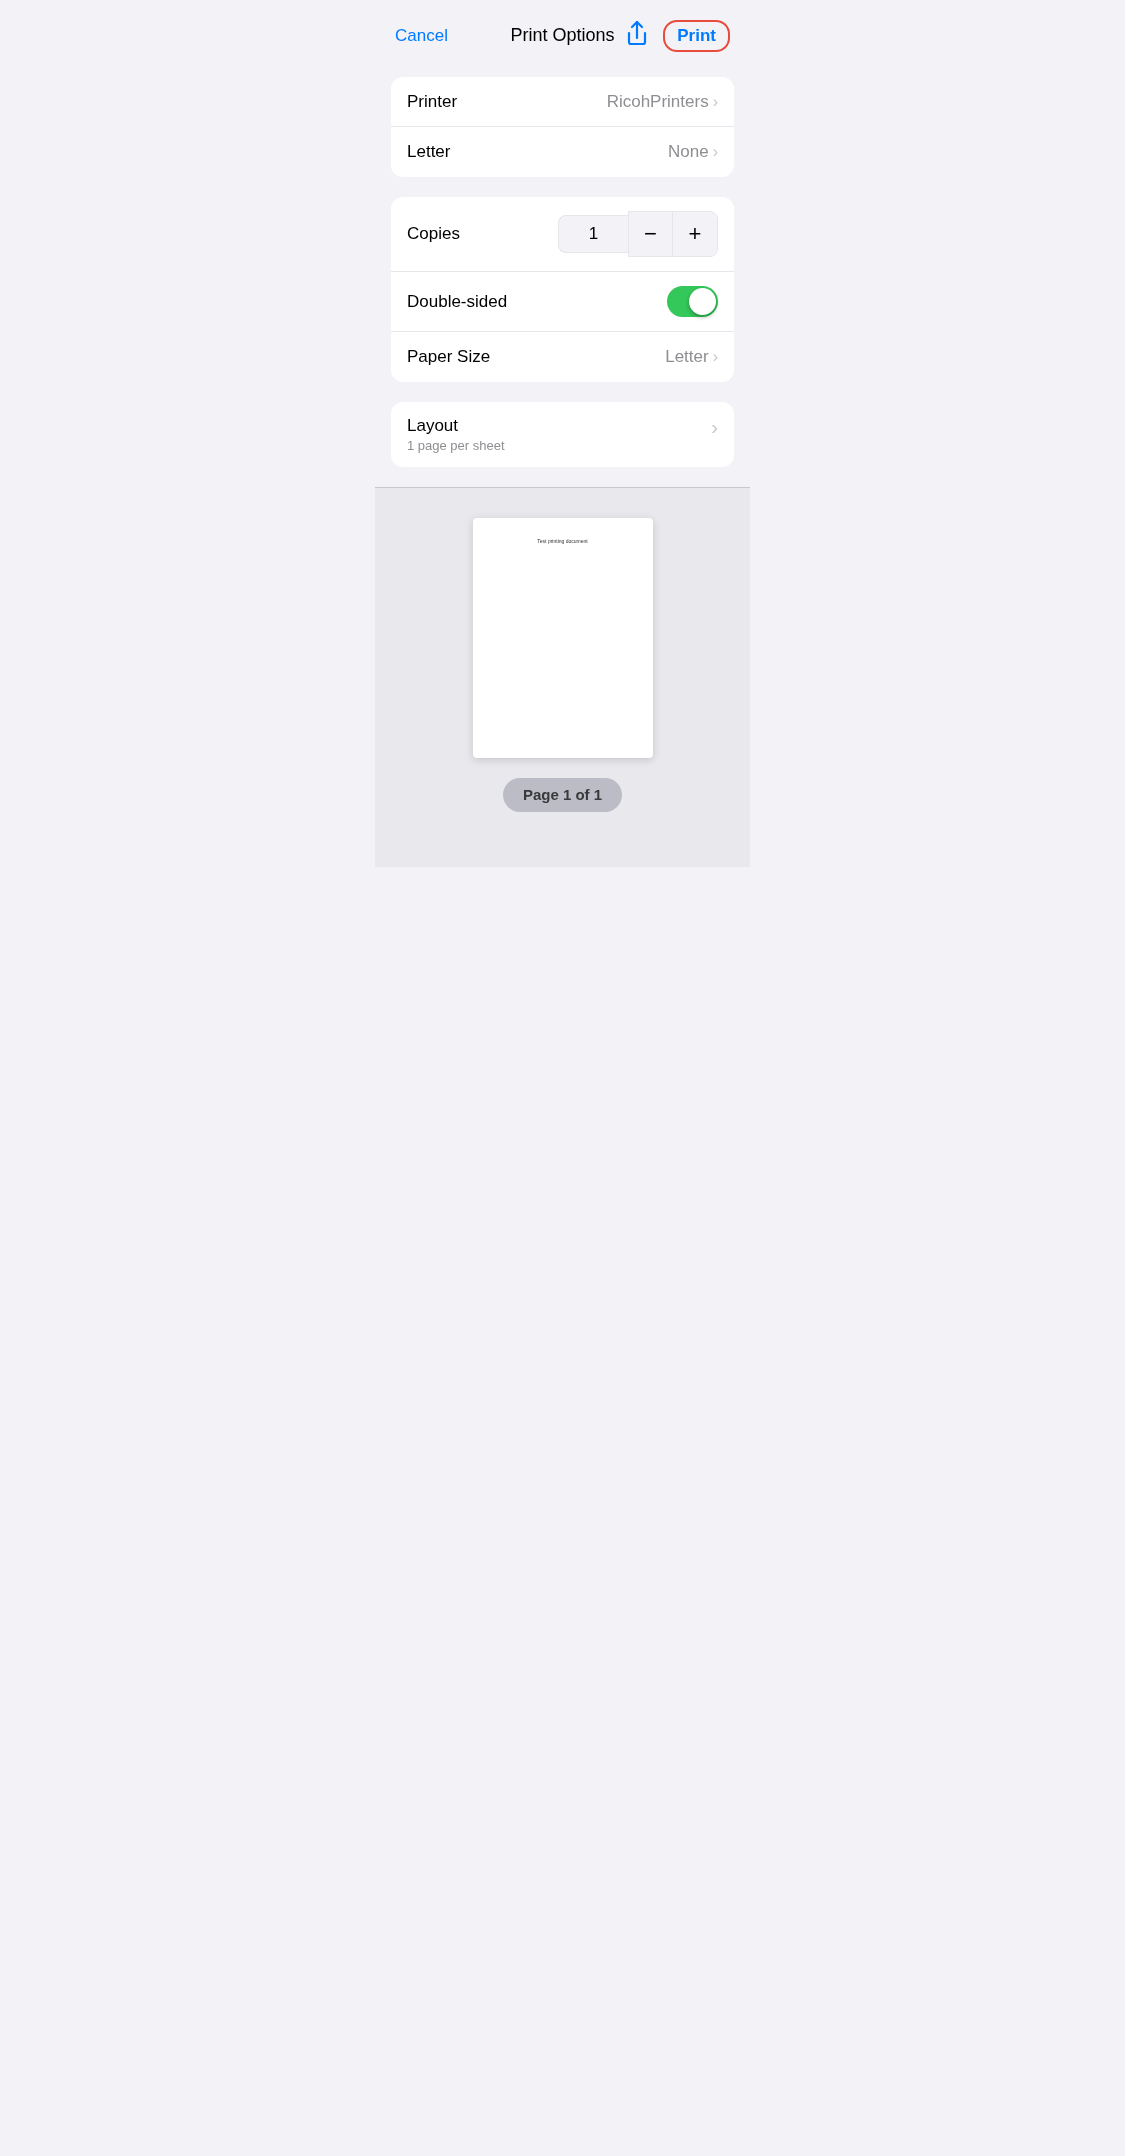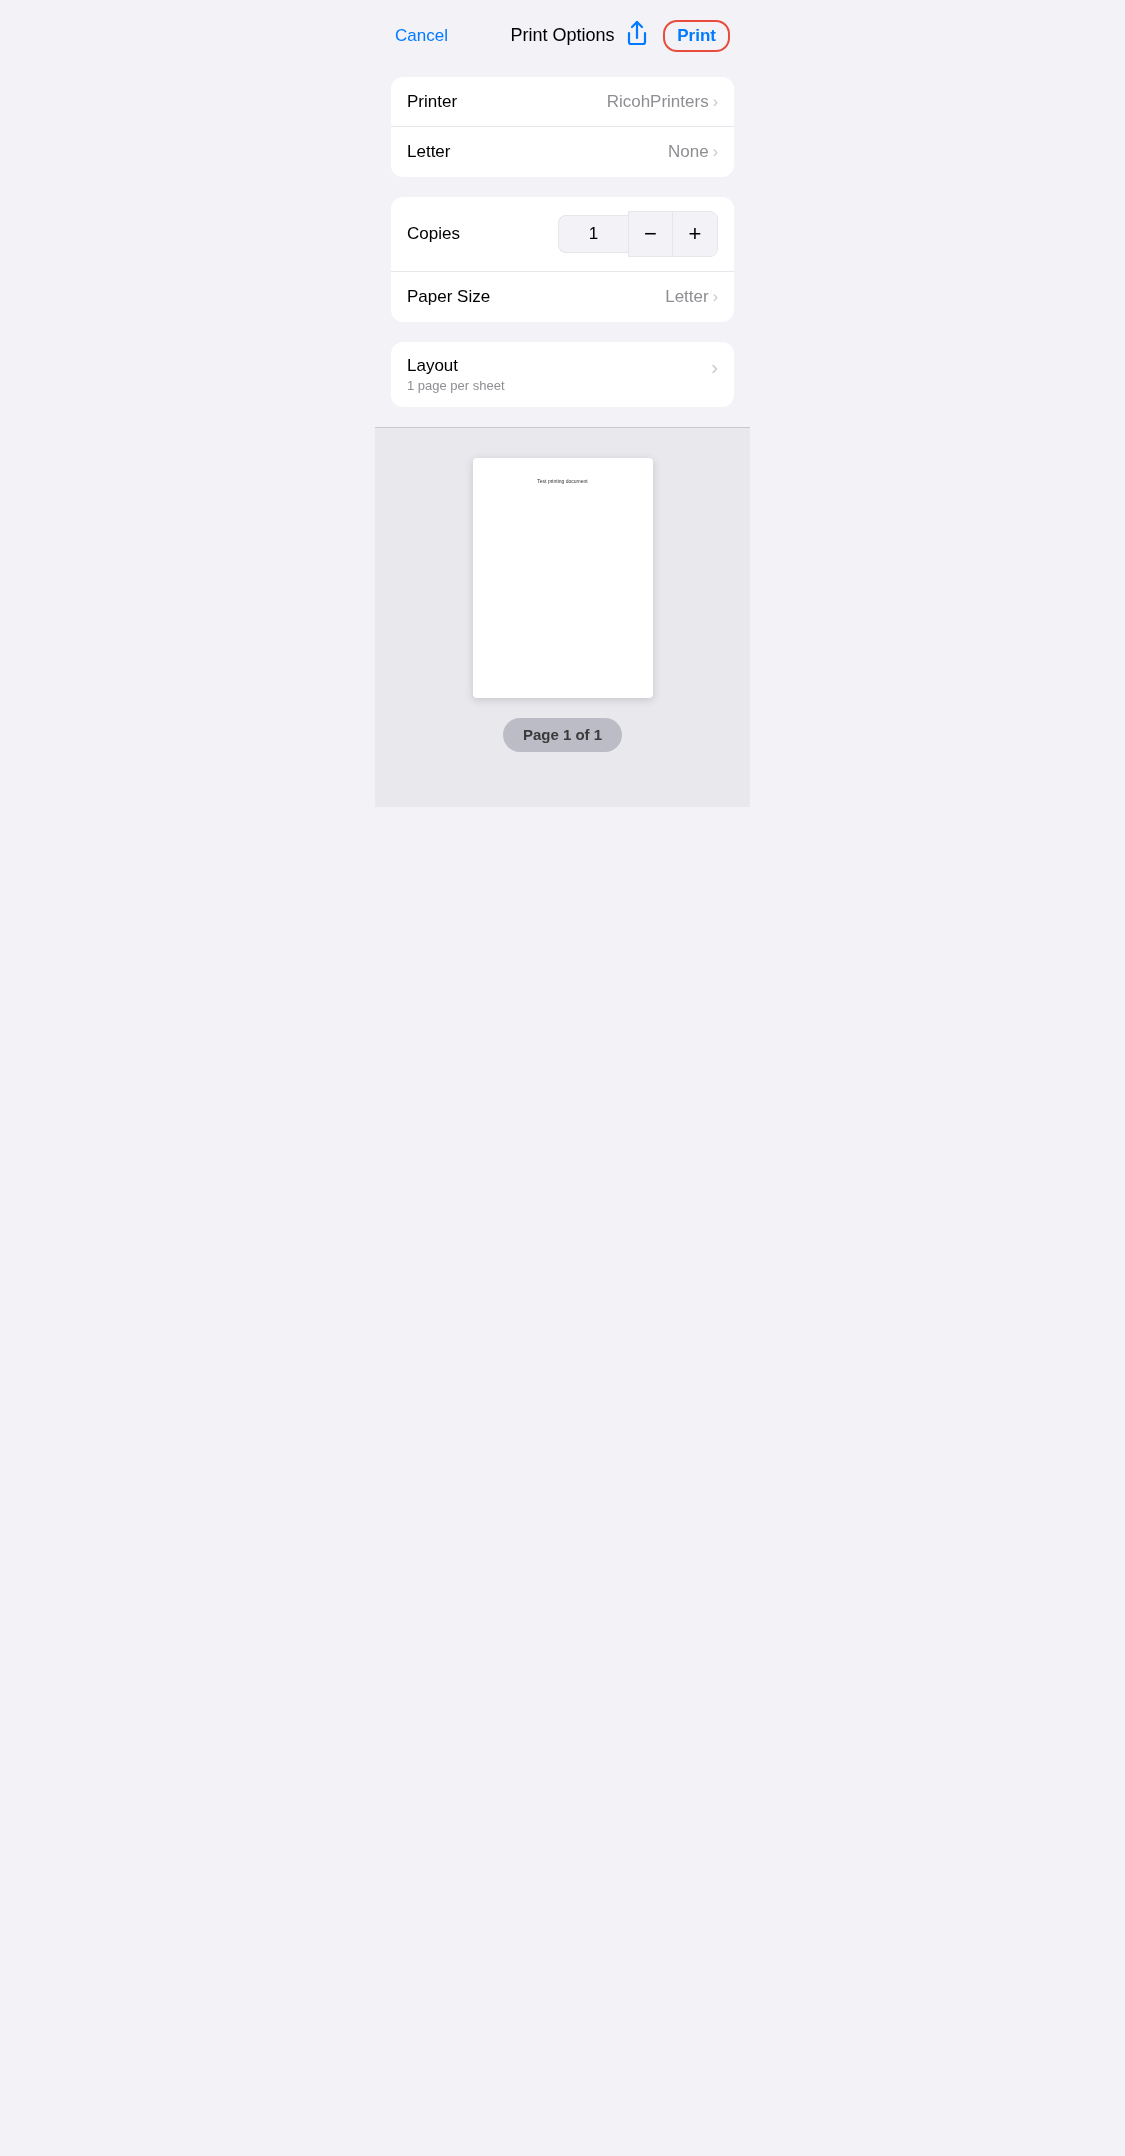--- a/index.html
+++ b/index.html
@@ -293,20 +293,28 @@
     <div class="copies-right">
       <div class="copies-value">1</div>
       <div class="stepper-group">
         <button class="stepper-btn">−</button>
         <button class="stepper-btn">+</button>
       </div>
     </div>
   </div>
 
 
+  <div class="card-row">
+    <span class="row-label">Double-sided</span>
+    <div class="toggle">
+      <div class="toggle-track">
+        <div class="toggle-thumb"></div>
+      </div>
+    </div>
+  </div>
 
   <div class="card-row">
     <span class="row-label">Paper Size</span>
     <span class="row-value">
       <span>Letter</span>
       <span class="chevron">›</span>
     </span>
   </div>
 
 </div>

